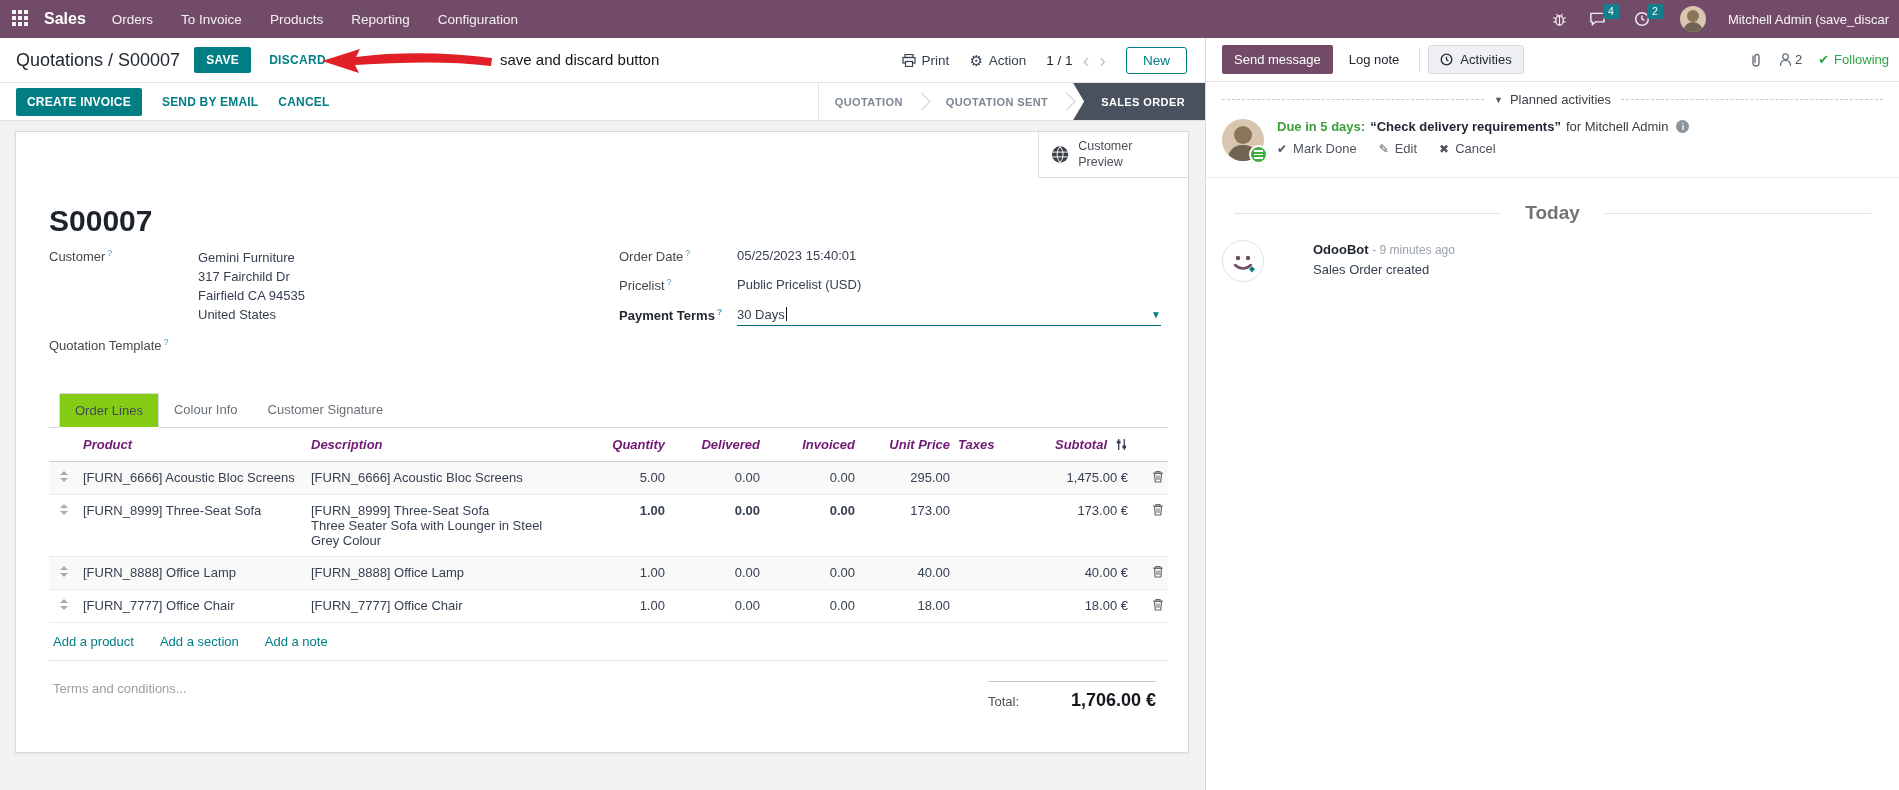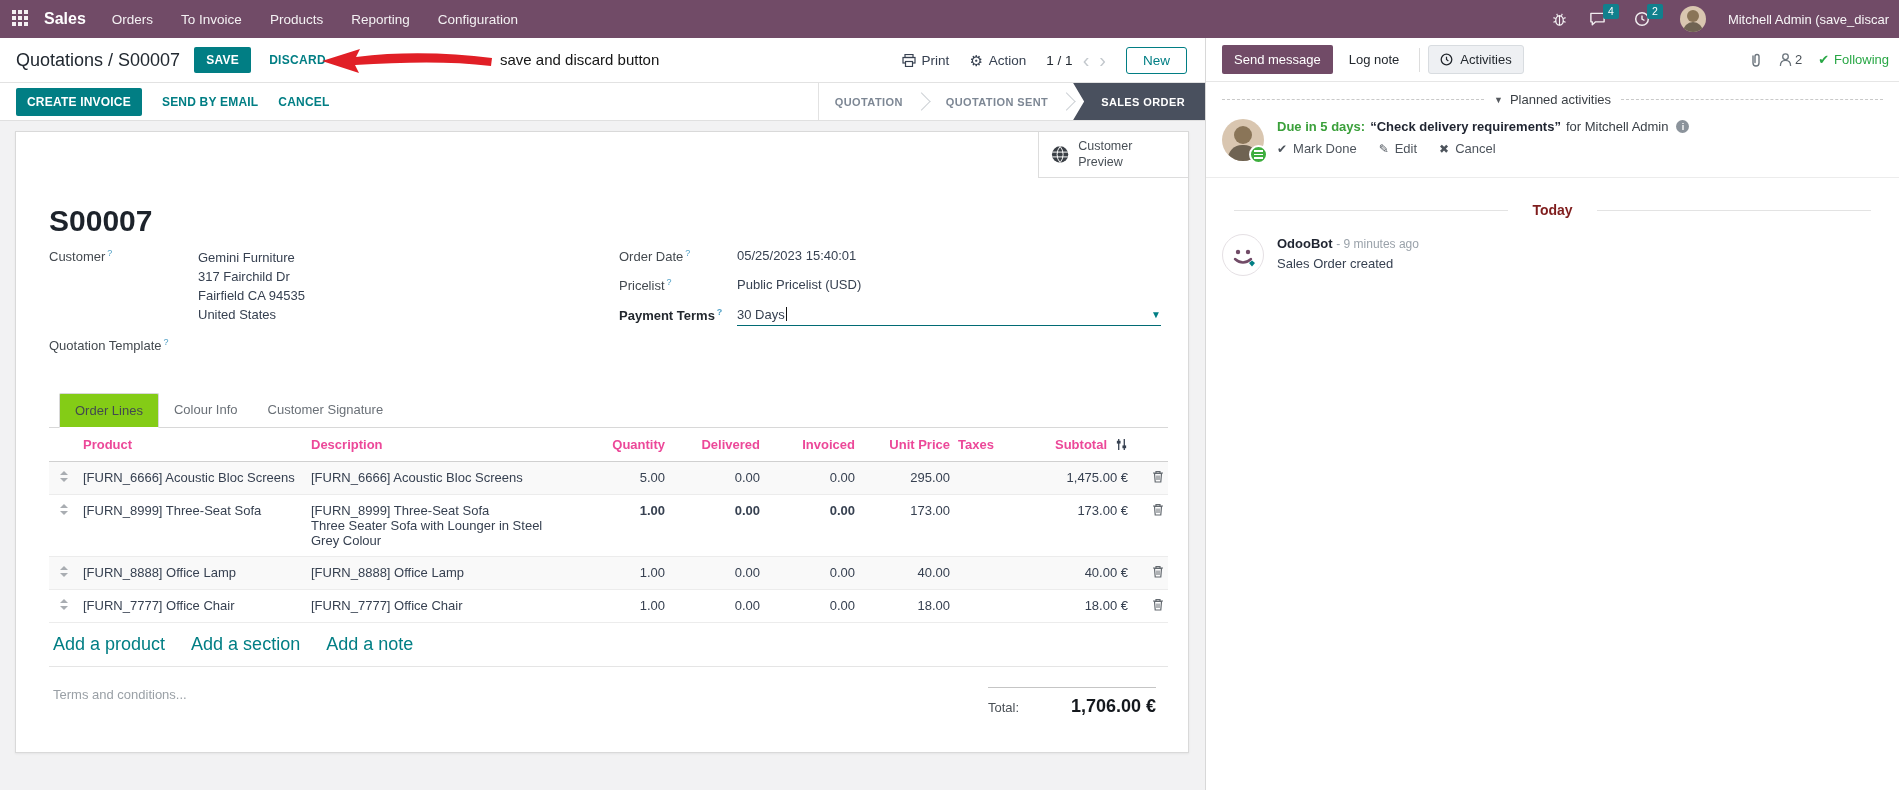--- a/index.html
+++ b/index.html
@@ -72,31 +72,31 @@
   .cursor { display:inline-block; width:1px; height:14px; background:#111; margin-left:1px; }
   .caret { margin-left:auto; color:#017E84; font-size:10px; cursor:pointer; }
 
   
   .tabs { display:flex; margin-top:26px; border-bottom:1px solid #d8d8d8; padding-left:10px; }
   .tab { padding:9px 15px; font-size:13px; color:#6a7077; cursor:pointer; position:relative; top:1px; }
   .tab.active { background:#84cc16; border:1px solid #d8d8d8; border-bottom:1px solid #fff; color:#43494f; border-radius:2px 2px 0 0; }
 
   
   table.olines { width:100%; border-collapse:collapse; font-size:13px; }
-  table.olines th { font-weight:700; color:#ec4899; text-align:left; padding:9px 4px; border-bottom:1px solid #d0d0d0; }
+  table.olines th { font-weight:700; color:#701a75; text-align:left; padding:9px 4px; border-bottom:1px solid #d0d0d0;font-style:italic; }
   table.olines th.num, table.olines td.num { text-align:right; }
   table.olines td { padding:8px 4px; vertical-align:top; color:#374151; border-bottom:1px solid #ececec; }
   tbody tr:nth-child(odd) { background:#f9f9f9; }
   .col-handle { width:30px; } .col-product { width:228px; } .col-qty { width:95px; } .col-del { width:95px; } .col-inv { width:95px; } .col-up { width:95px; } .col-tax { width:60px; } .col-sub { width:118px; } .col-trash { width:36px; }
   td.handle { text-align:center; padding-top:10px; }
   .desc2:empty { display:none; }
   .hl { color:#0B87A9; font-weight:700; }
   .trash-btn { background:none; border:none; cursor:pointer; padding:0; }
   .th-sub-wrap { display:flex; align-items:center; justify-content:flex-end; gap:8px; }
-  .links-row { display:flex; gap:26px; padding:11px 4px; border-bottom:1px solid #e5e5e5; font-size:18px; }
+  .links-row { display:flex; gap:26px; padding:11px 4px; border-bottom:1px solid #e5e5e5; font-size:13px; }
   .bottom-area { display:flex; padding:20px 0 0 4px; }
   .terms { color:#9aa0a6; }
   .total-block { margin-left:auto; width:168px; margin-right:12px; border-top:1px solid #c5c5c5; padding-top:8px; display:flex; justify-content:space-between; align-items:baseline; }
   .total-label { color:#4a5056; }
   .total-value { font-size:18px; font-weight:700; color:#14181d; }
 
   
   .ch-header { height:44px; flex:0 0 44px; display:flex; align-items:center; padding:0 8px 0 16px; border-bottom:1px solid #e6e6e6; }
   .btn-sendmsg { background:#714B67; color:#fff; border:none; font-size:13px; padding:7px 12px; border-radius:2px; cursor:pointer; }
   .btn-lognote { background:none; border:none; color:#23282e; font-size:13px; padding:7px 12px; margin-left:4px; cursor:pointer; }
@@ -122,23 +122,23 @@
   .act-content { margin-left:13px; }
   .act-line1 { font-size:13px; display:flex; align-items:center; gap:5px; flex-wrap:nowrap; }
   .due { color:#3BA03B; font-weight:700; }
   .act-title { font-weight:700; color:#1f2430; }
   .act-for { color:#3a4047; }
   .info-ic { width:13px; height:13px; border-radius:50%; background:#8b939b; color:#fff; font-size:9px; font-weight:700; font-style:normal; display:inline-flex; align-items:center; justify-content:center; margin-left:3px; }
   .act-btns { display:flex; gap:22px; margin-top:7px; }
   .act-btn { display:flex; gap:6px; align-items:center; color:#4d545c; font-size:13px; cursor:pointer; background:none; border:none; }
   .act-btn .ic { font-size:12px; }
 
-  .today-sep { display:flex; align-items:center; margin:24px 16px 0; font-size:14px; font-weight:700; color:#7f1d1d; }
+  .today-sep { display:flex; align-items:center; margin:24px 16px 0; font-size:19px; font-weight:700; color:#737373; }
   .today-sep span { margin:0 12px; }
-  .message { display:flex; padding:16px 16px 0; }
+  .message { display:flex; padding:16px 16px 0;gap:36px; }
   .bot-avatar { width:42px; height:42px; flex:0 0 42px; border-radius:50%; border:1px solid #e5e0e4; background:#fff; position:relative; }
   .msg-content { margin-left:13px; padding-top:2px; }
   .msg-head { font-size:13px; }
   .msg-author { font-weight:700; color:#1f2430; }
   .msg-time { color:#9aa2aa; font-size:12px; }
   .msg-body { margin-top:5px; color:#374151; }
 </style>
 </head>
 <body>
 

